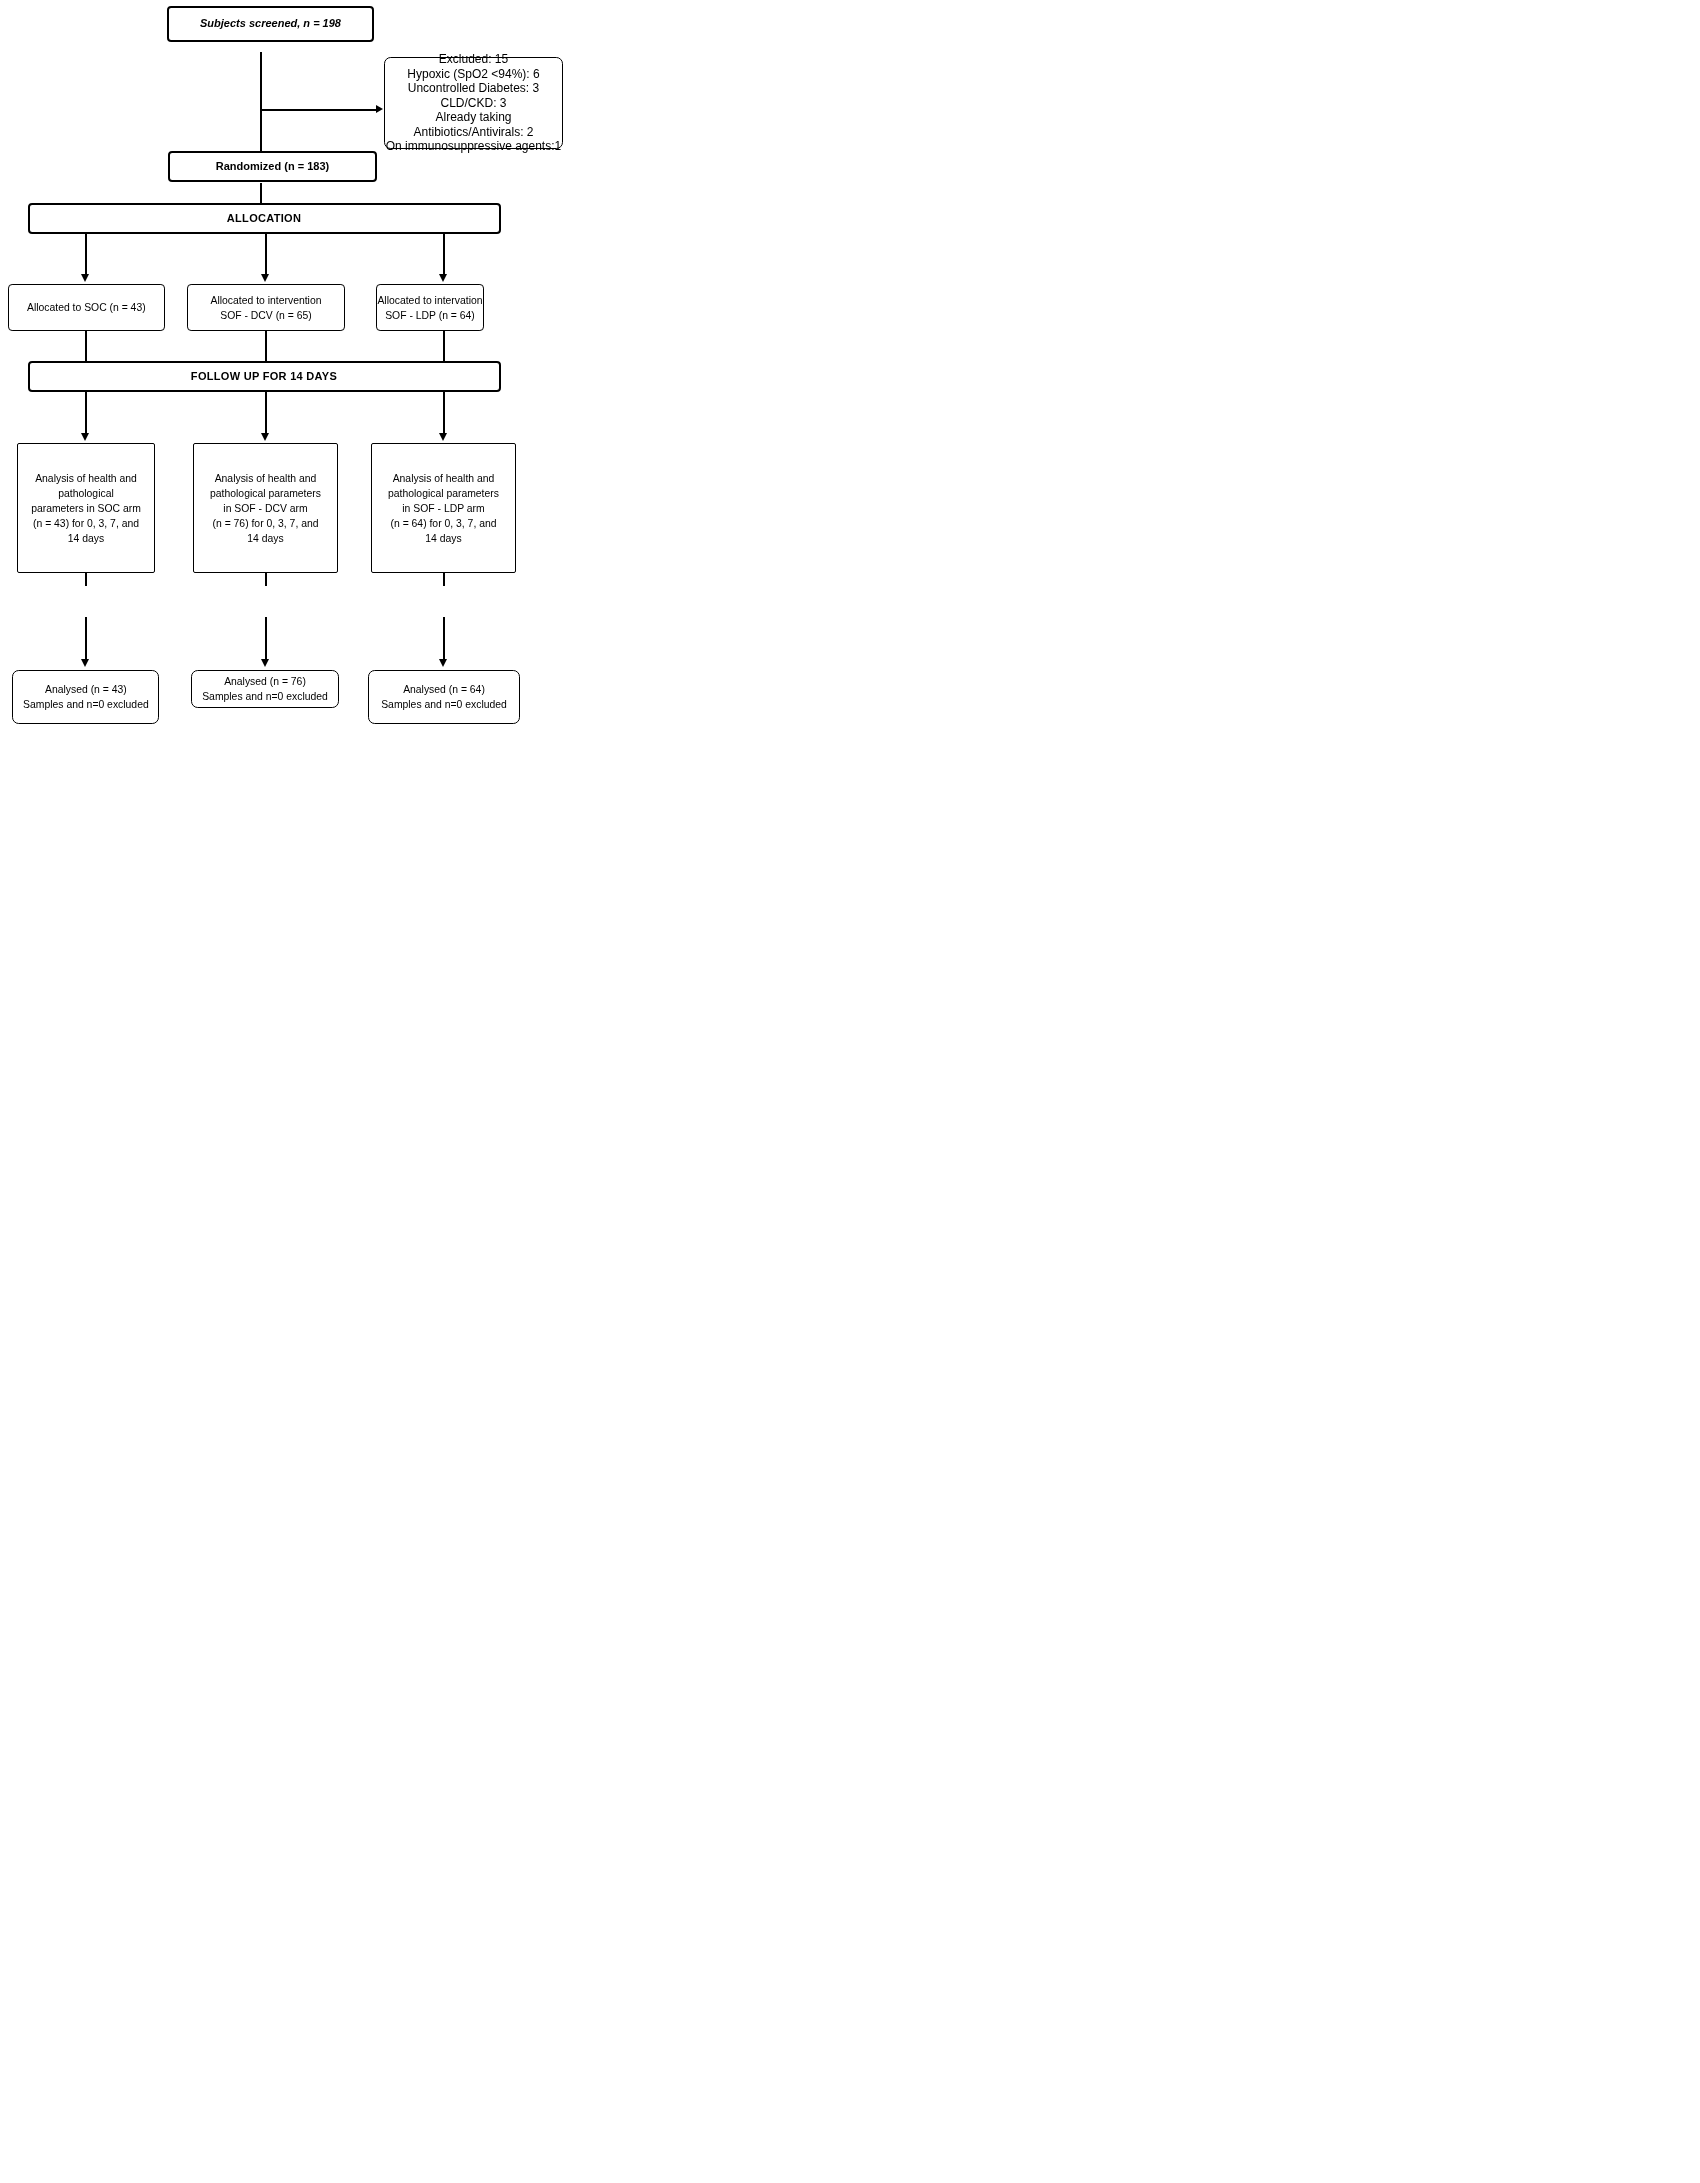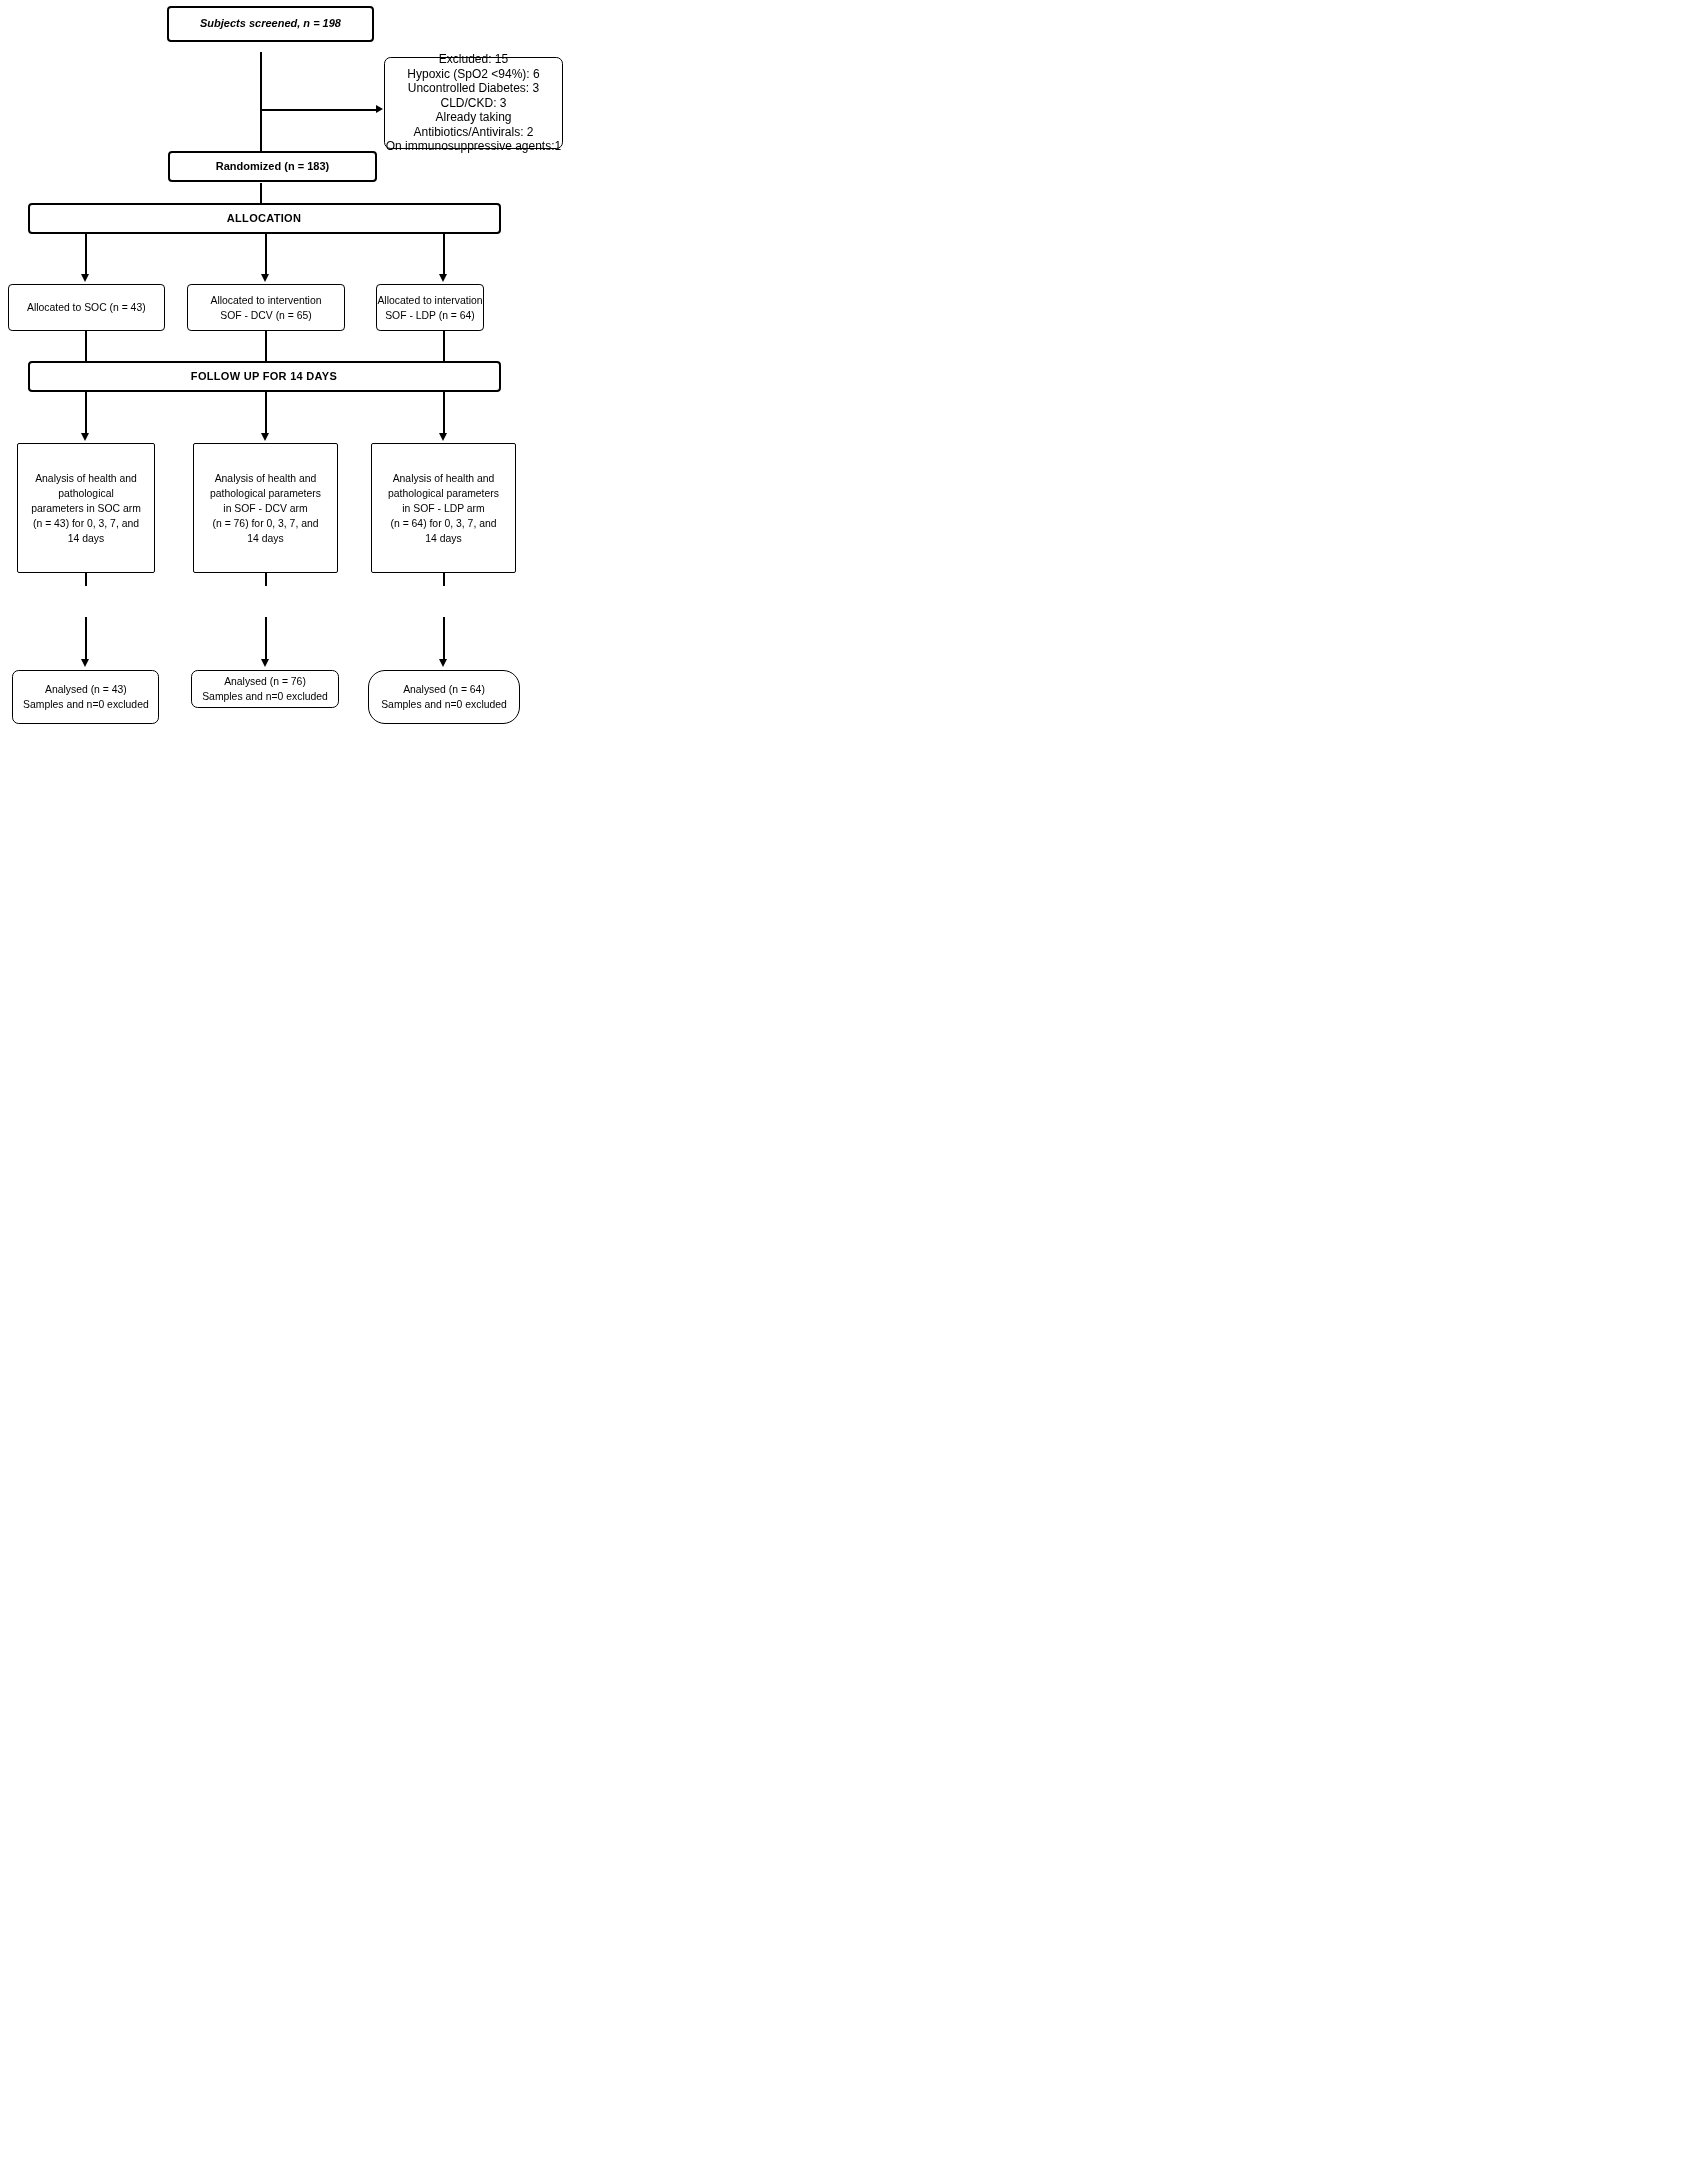--- a/index.html
+++ b/index.html
@@ -135,19 +135,19 @@
   <div class="arrow-down" style="left:439px;top:659px;"></div>
 
   <div class="box txt-md rounded-md" style="left:12.4px;top:670px;width:147px;height:54px;">
     <div>Analysed (n = 43)</div>
     <div>Samples and n=0 excluded</div>
   </div>
   <div class="box txt-md rounded-md" style="left:191px;top:670px;width:148px;height:38px;">
     <div>Analysed (n = 76)</div>
     <div>Samples and n=0 excluded</div>
   </div>
-  <div class="box txt-md rounded-md" style="left:368px;top:670px;width:152px;height:54px;border-radius:17px;">
+  <div class="box txt-md rounded-md" style="left:368px;top:670px;width:152px;height:54px;">
     <div>Analysed (n = 64)</div>
     <div>Samples and n=0 excluded</div>
   </div>
 
 </div>
 
 
 </body></html>

